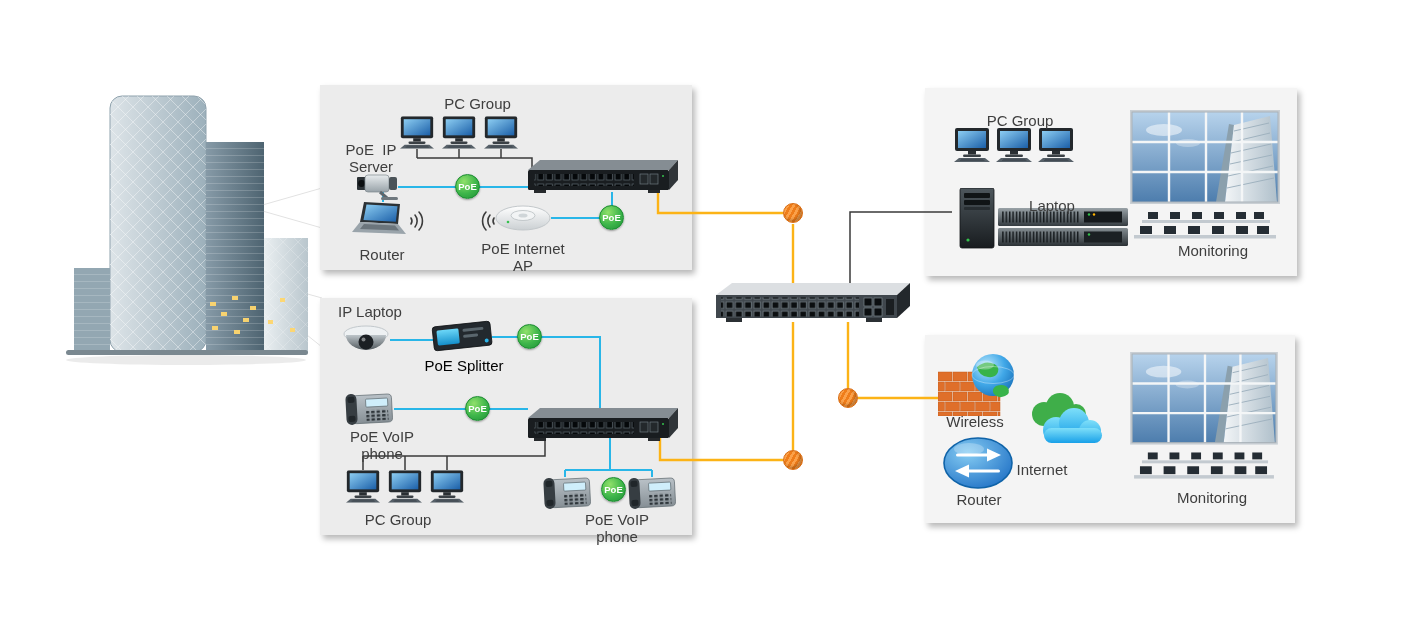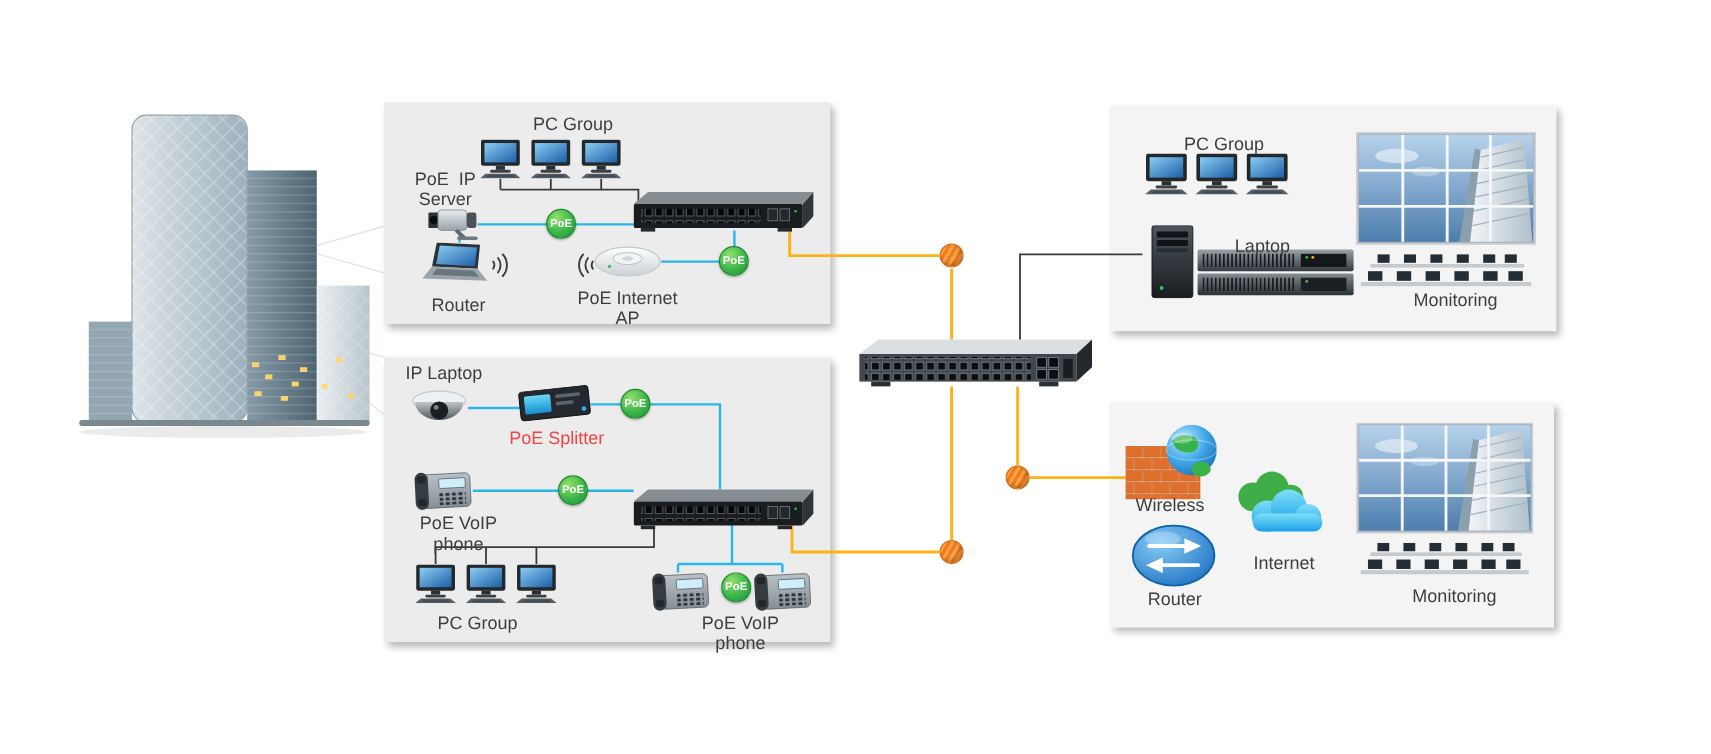--- a/index.html
+++ b/index.html
@@ -8,21 +8,21 @@
 .scene{position:relative;width:1426px;height:628px;background:#ffffff}
 .building{position:absolute;z-index:1}
 .callouts{position:absolute;z-index:2}
 .panel{position:absolute;background:#ececec;box-shadow:3px 4px 6px rgba(0,0,0,.28);z-index:3}
 .panel.light{background:#f4f4f4}
 .layer{position:absolute;left:0;top:0;z-index:4;pointer-events:none}
 .dev{position:absolute;z-index:5}
 .dev svg{display:block;width:100%;height:100%}
 .flip{transform:scaleX(-1)}
 .lbl{position:absolute;z-index:7;font-size:15px;color:#3e3e3e;text-align:center;line-height:1.15;white-space:pre-wrap}
-.lbl.blue{color:#ef4444}
+.lbl.blue{color:#000000}
 .poe-badge{position:absolute;z-index:6;width:25px;height:25px;border-radius:50%;
  background:radial-gradient(circle at 35% 28%,#8fe06a,#3db54a 55%,#1f9136);
  border:1px solid #188c2e;color:#fff;font-size:9.5px;font-weight:bold;
  display:flex;align-items:center;justify-content:center;box-shadow:0 1px 2px rgba(0,0,0,.35)}
 .junction{position:absolute;z-index:6;width:20px;height:20px;border-radius:50%;
  background:repeating-linear-gradient(120deg,#ef7d1a 0 2.6px,#fba14a 2.6px 5.2px);
  border:1px solid #d8690d;box-shadow:inset -2px -2px 3px rgba(0,0,0,.25)}
 </style>
 </head>
 <body>
@@ -540,17 +540,17 @@
 phone</div>
   <div class="lbl" style="left:352px;top:511px;width:92px">PC Group</div>
   <div class="lbl" style="left:578px;top:511px;width:78px">PoE VoIP
 phone</div>
 
   <div class="lbl" style="left:962px;top:112px;width:116px">PC Group</div>
   <div class="lbl" style="left:1022px;top:197px;width:60px">Laptop</div>
   <div class="lbl" style="left:1168px;top:242px;width:90px">Monitoring</div>
 
   <div class="lbl" style="left:944px;top:413px;width:62px">Wireless</div>
-  <div class="lbl" style="left:1038px;top:461px;width:64px">Internet</div>
+  <div class="lbl" style="left:1010px;top:461px;width:64px">Internet</div>
   <div class="lbl" style="left:948px;top:491px;width:62px">Router</div>
   <div class="lbl" style="left:1166px;top:489px;width:92px">Monitoring</div>
 
 </div>
 
 </body></html>

